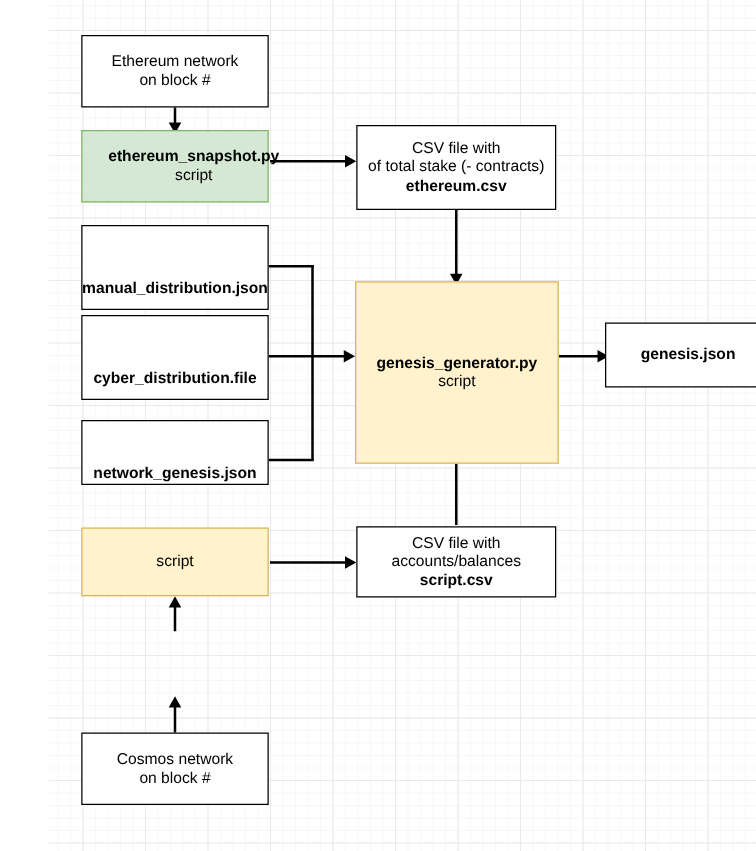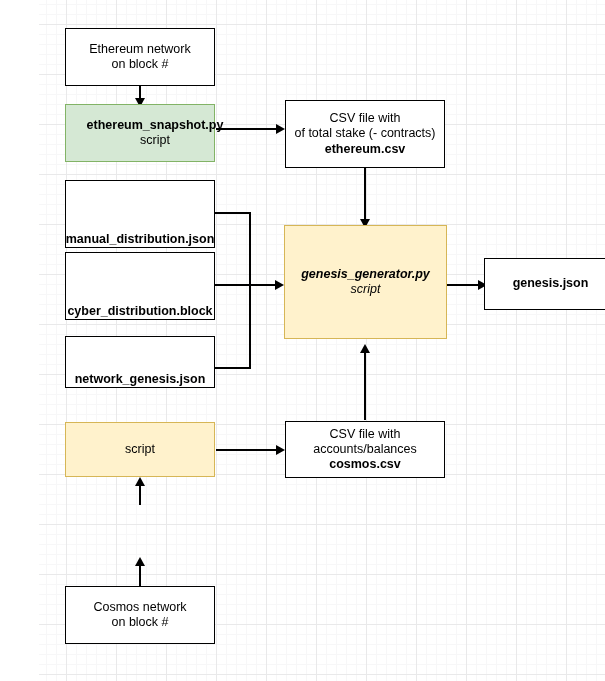--- a/index.html
+++ b/index.html
@@ -35,21 +35,21 @@
     text-align: center;
     line-height: 1.22;
     color: #000000;
     font-size: 12.5px;
     z-index: 3;
   }
   .node .line { display: block; white-space: nowrap; }
   .node .bold { font-weight: bold; }
   .node.green  { background: #d5e8d4; border-color: #82b366; padding-left: 30px; }
   .node.yellow { background: #fff2cc; border-color: #d6b656; }
-  .node.topalign { justify-content: flex-end; padding-top: 33px; }
+  .node.topalign { justify-content: center; padding-top: 33px; }
   .node.overflow { overflow: visible; }
   .edge {
     position: absolute;
     background: #000000;
     z-index: 2;
   }
   .edge.h { height: 1.6px; }
   .edge.v { width: 1.6px; }
   .arrow {
     position: absolute;
@@ -124,44 +124,44 @@
     <span class="line">CSV file with</span>
     <span class="line">of total stake (- contracts)</span>
     <span class="line bold">ethereum.csv</span>
   </div>
 
   <div class="node topalign" style="left:26px; top:180px; width:150px; height:68px;">
     <span class="line bold">manual_distribution.json</span>
   </div>
 
   <div class="node topalign" style="left:26px; top:252px; width:150px; height:68px;">
-    <span class="line bold">cyber_distribution.block</span>
+    <span class="line bold">cyber_distribution.file</span>
   </div>
 
   <div class="node topalign" style="left:26px; top:336px; width:150px; height:52px;">
     <span class="line bold">network_genesis.json</span>
   </div>
 
-  <div class="node yellow" style="left:245px; top:225px; width:163px; height:114px;font-style:italic;">
+  <div class="node yellow" style="left:245px; top:225px; width:163px; height:146px;">
     <span class="line bold">genesis_generator.py</span>
     <span class="line">script</span>
   </div>
 
   <div class="node" style="left:445px; top:258px; width:133px; height:52px;">
     <span class="line bold">genesis.json</span>
   </div>
 
   <div class="node yellow overflow" style="left:26px; top:422px; width:150px; height:55px;">
     <span class="line">script</span>
   </div>
 
   <div class="node" style="left:246px; top:421px; width:160px; height:57px;">
     <span class="line">CSV file with</span>
     <span class="line">accounts/balances</span>
-    <span class="line bold">cosmos.csv</span>
+    <span class="line bold">script.csv</span>
   </div>
 
 
   <div class="node" style="left:26px; top:586px; width:150px; height:58px;">
     <span class="line">Cosmos network</span>
     <span class="line">on block #</span>
   </div>
 
 </div>
 

